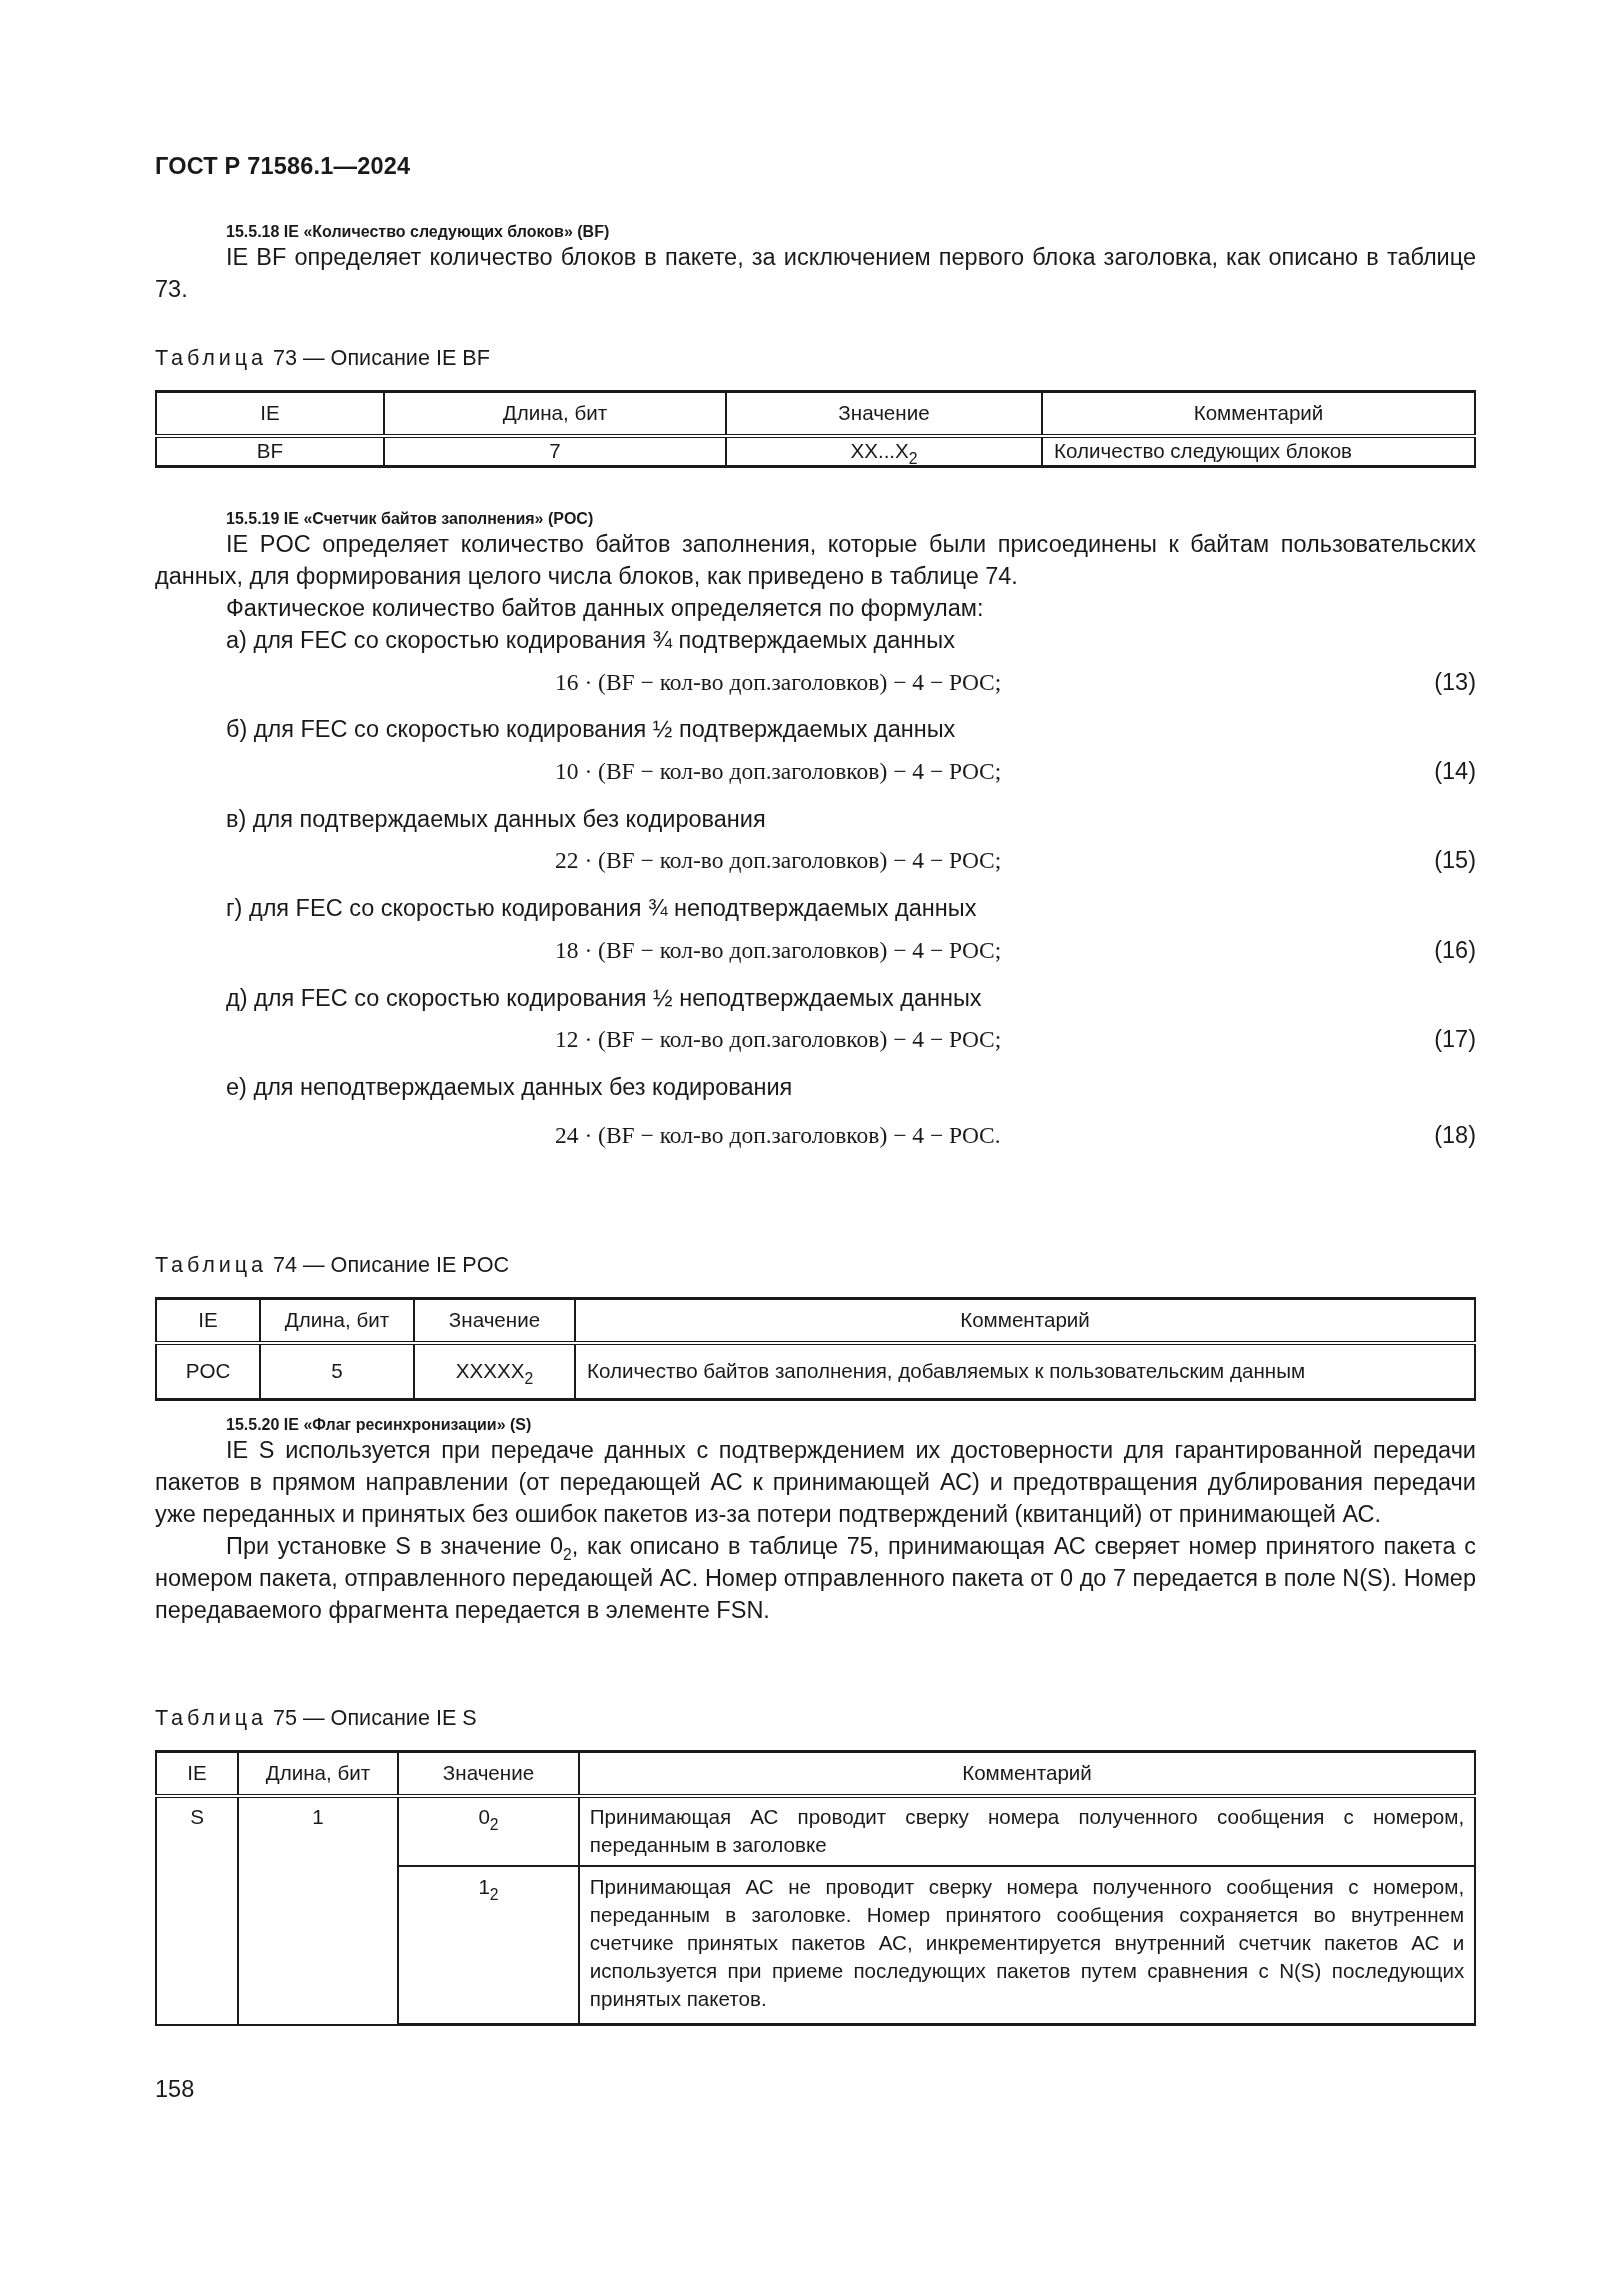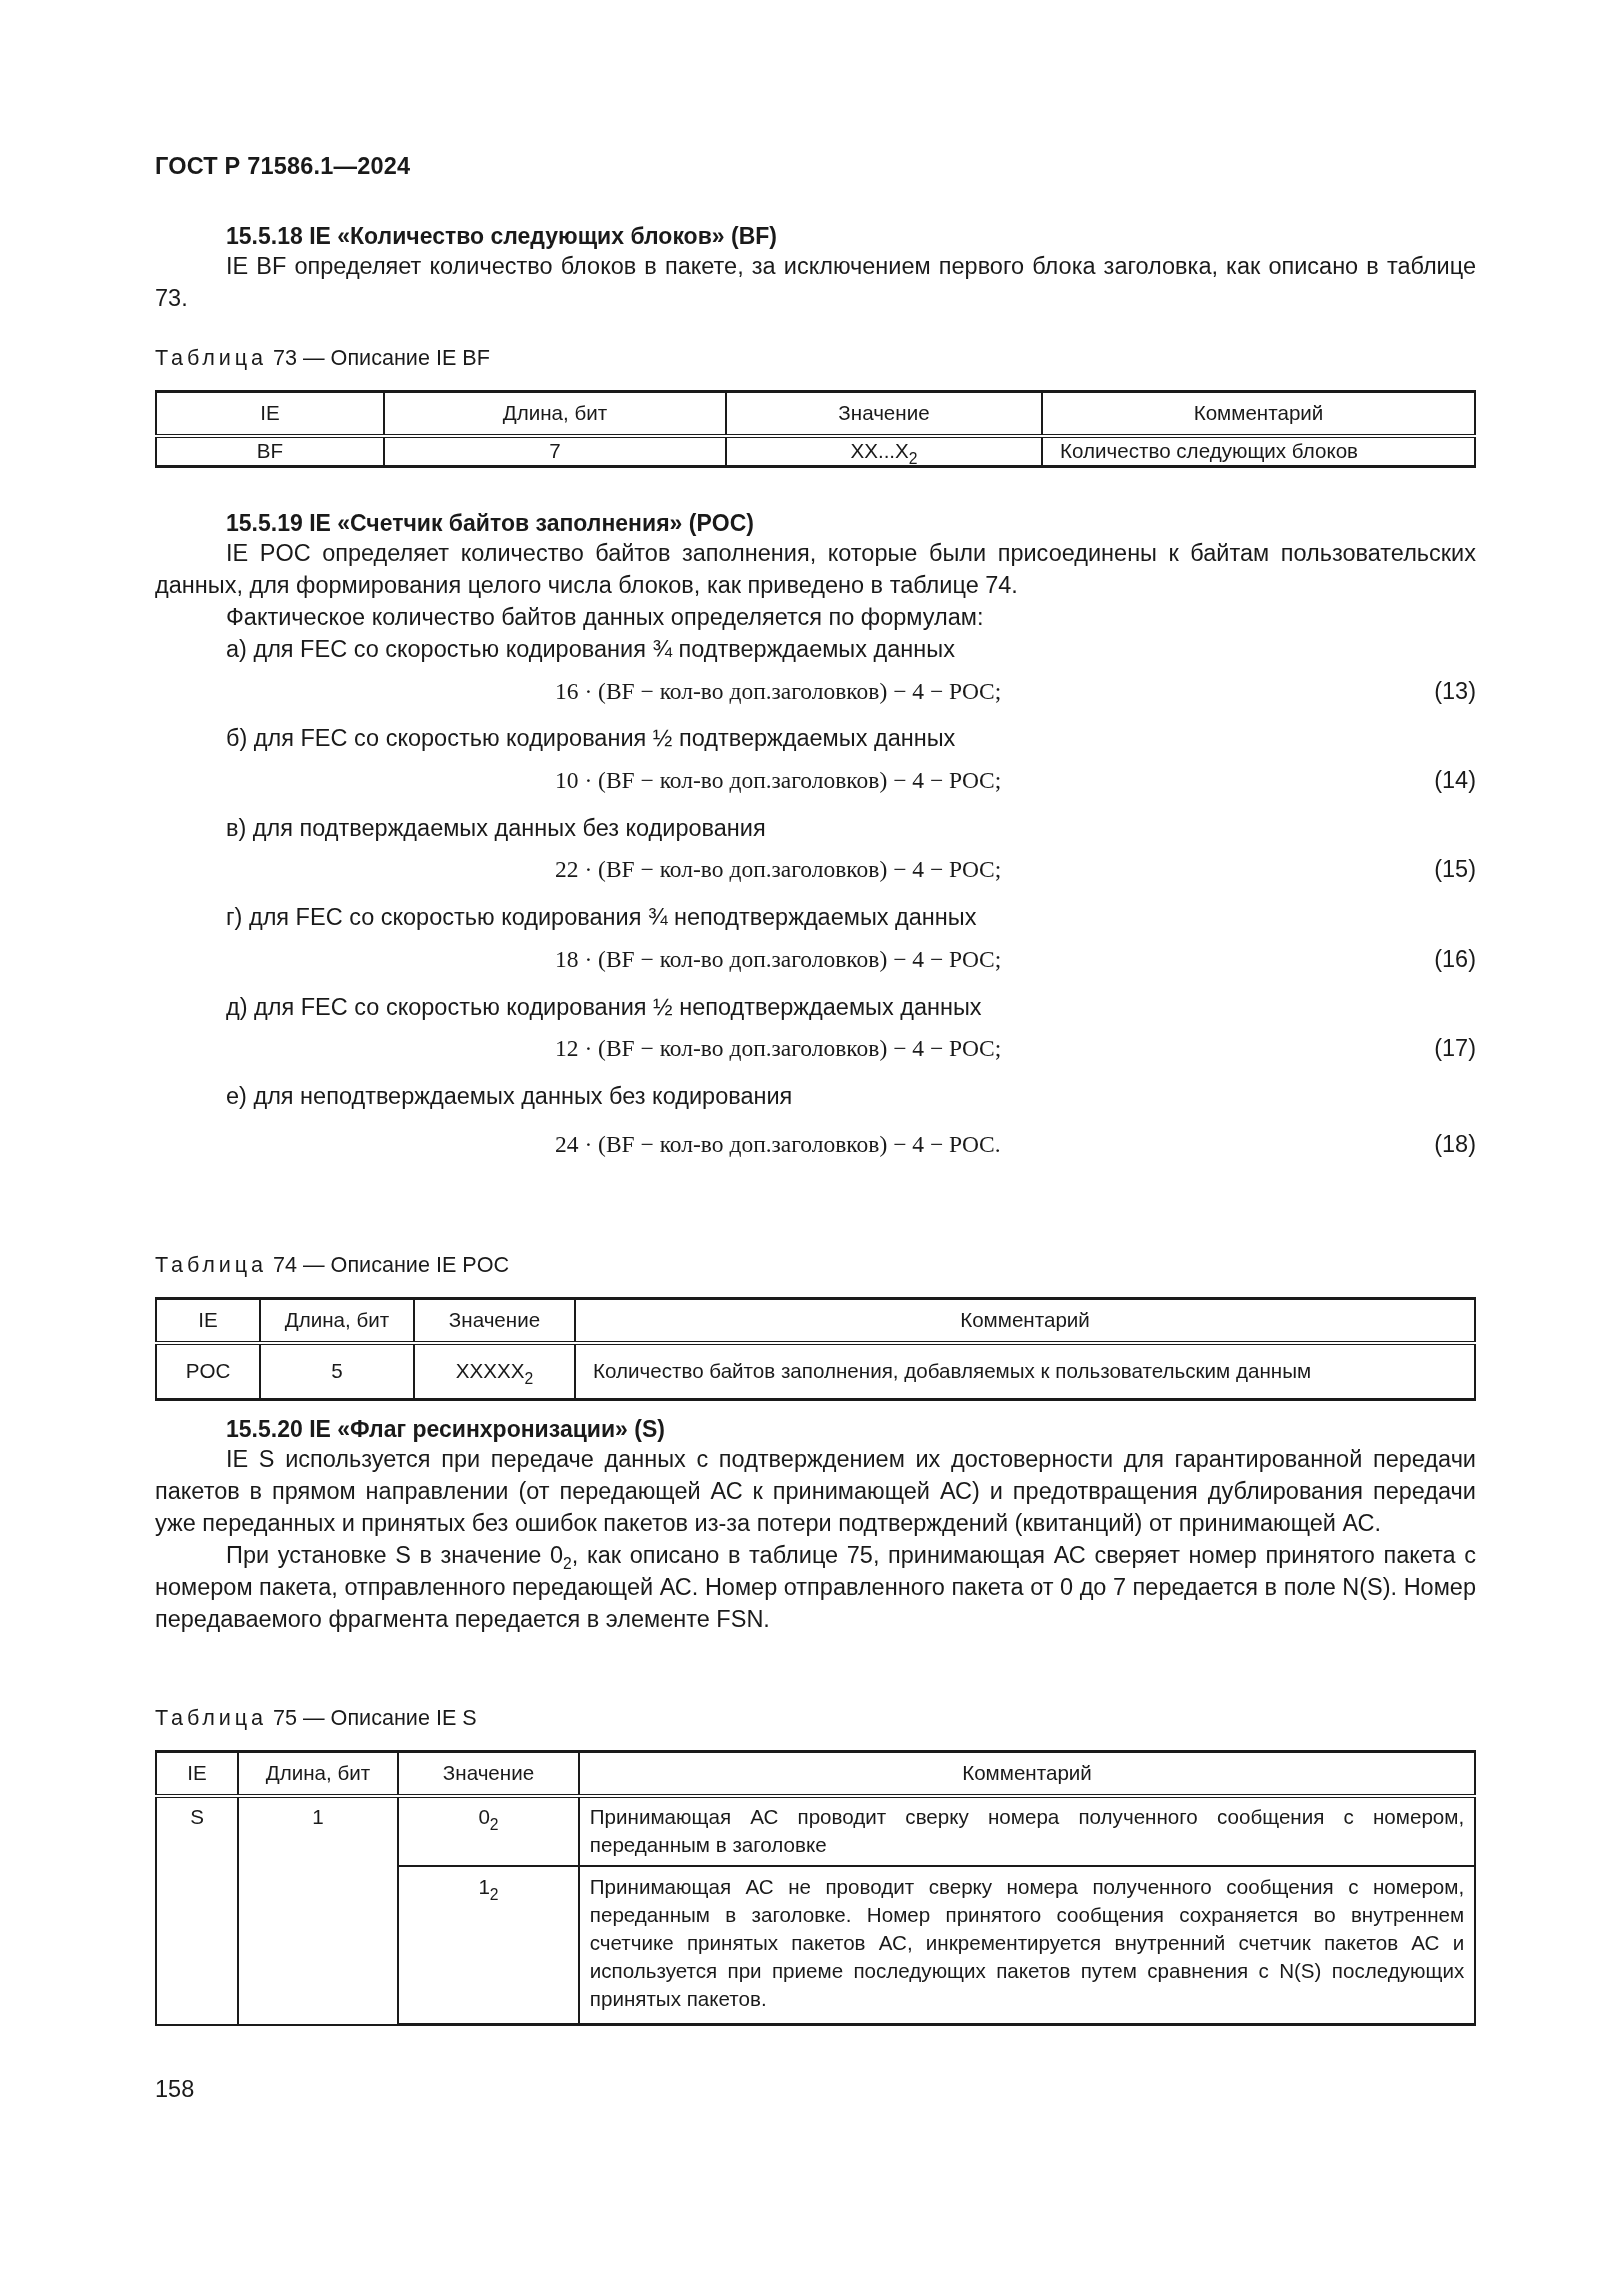--- a/index.html
+++ b/index.html
@@ -2,31 +2,31 @@
 <html><head>
   <meta charset="utf-8">
   <style>
     html, body { margin: 0; padding: 0; background: #ffffff; }
     body {
       width: 1621px; height: 2293px; position: relative; overflow: hidden;
       font-family: "Liberation Sans", sans-serif; color: #1a1a1a;
     }
     .page { position: absolute; left: 155px; top: 0; width: 1321px; }
     .doc-header { position: absolute; top: 153px; left: 0; font-weight: bold; font-size: 23.5px; letter-spacing: 0.2px; }
-    .section-title { font-weight: bold; font-size: 23px; text-indent: 71px; }
+    .section-title { font-weight: bold; font-size: 16px; text-indent: 71px; }
     p.body { margin: 0; font-size: 23.5px; line-height: 32px; text-align: justify; }
     p.indent { text-indent: 71px; }
     .item { margin: 0; font-size: 23.5px; line-height: 32px; text-indent: 71px; }
     .formula-row { position: relative; height: 32px; font-size: 23.5px; margin: 12.7px 0; }
     .formula { position: absolute; left: 400px; top: 0; font-family: "Liberation Serif", serif; font-size: 23.5px; }
     .eq-num { position: absolute; right: 0; top: 0; font-size: 23.5px; }
     .caption { font-size: 21.6px; margin: 0; }
     .caption .spaced { letter-spacing: 3.9px; }
     table.t { border-collapse: collapse; width: 100%; font-size: 20.6px; }
-    table.t td, table.t th { border: 2px solid #1a1a1a; font-weight: normal; padding: 0 17px; }
+    table.t td, table.t th { border: 2px solid #1a1a1a; font-weight: normal; padding: 0 11px; }
     table.t thead tr th { border-top: 3.9px solid #1a1a1a; height: 41px; text-align: center; }
     table.t thead tr { border-bottom: 4.9px double #1a1a1a; }
     table.t tbody tr:last-child td { border-bottom: 3.9px solid #1a1a1a; }
     .c { text-align: center; }
     sub { font-size: 15.7px; vertical-align: -5.9px; line-height: 0; }
     .page-num { position: absolute; top: 2076px; left: 0; font-size: 23.5px; }
   </style>
 </head>
 <body>
 

